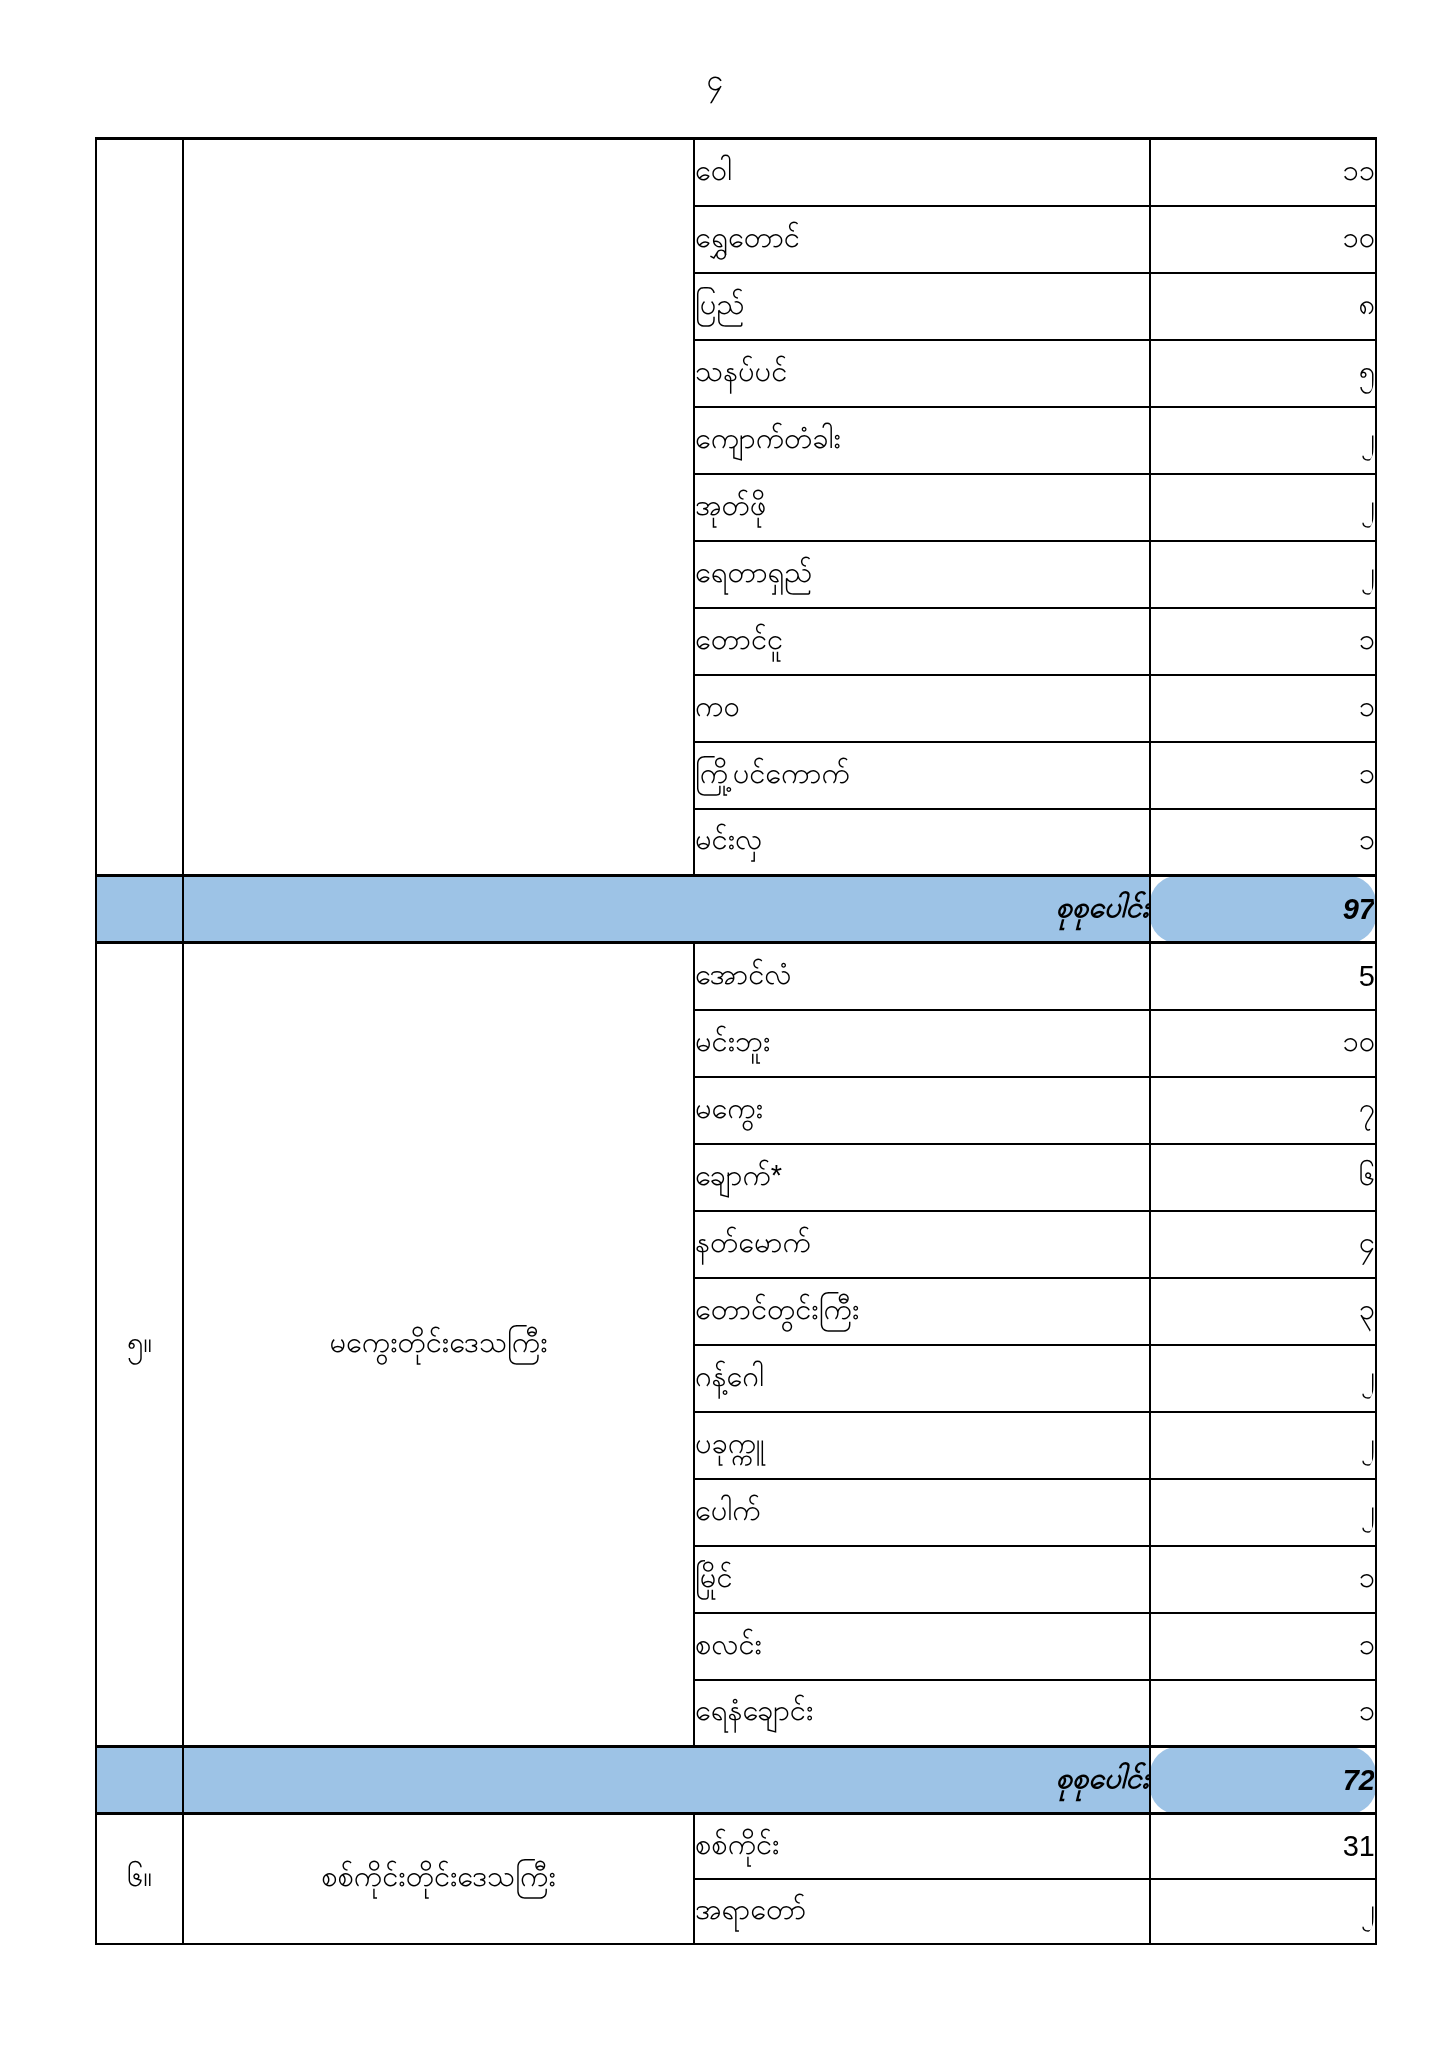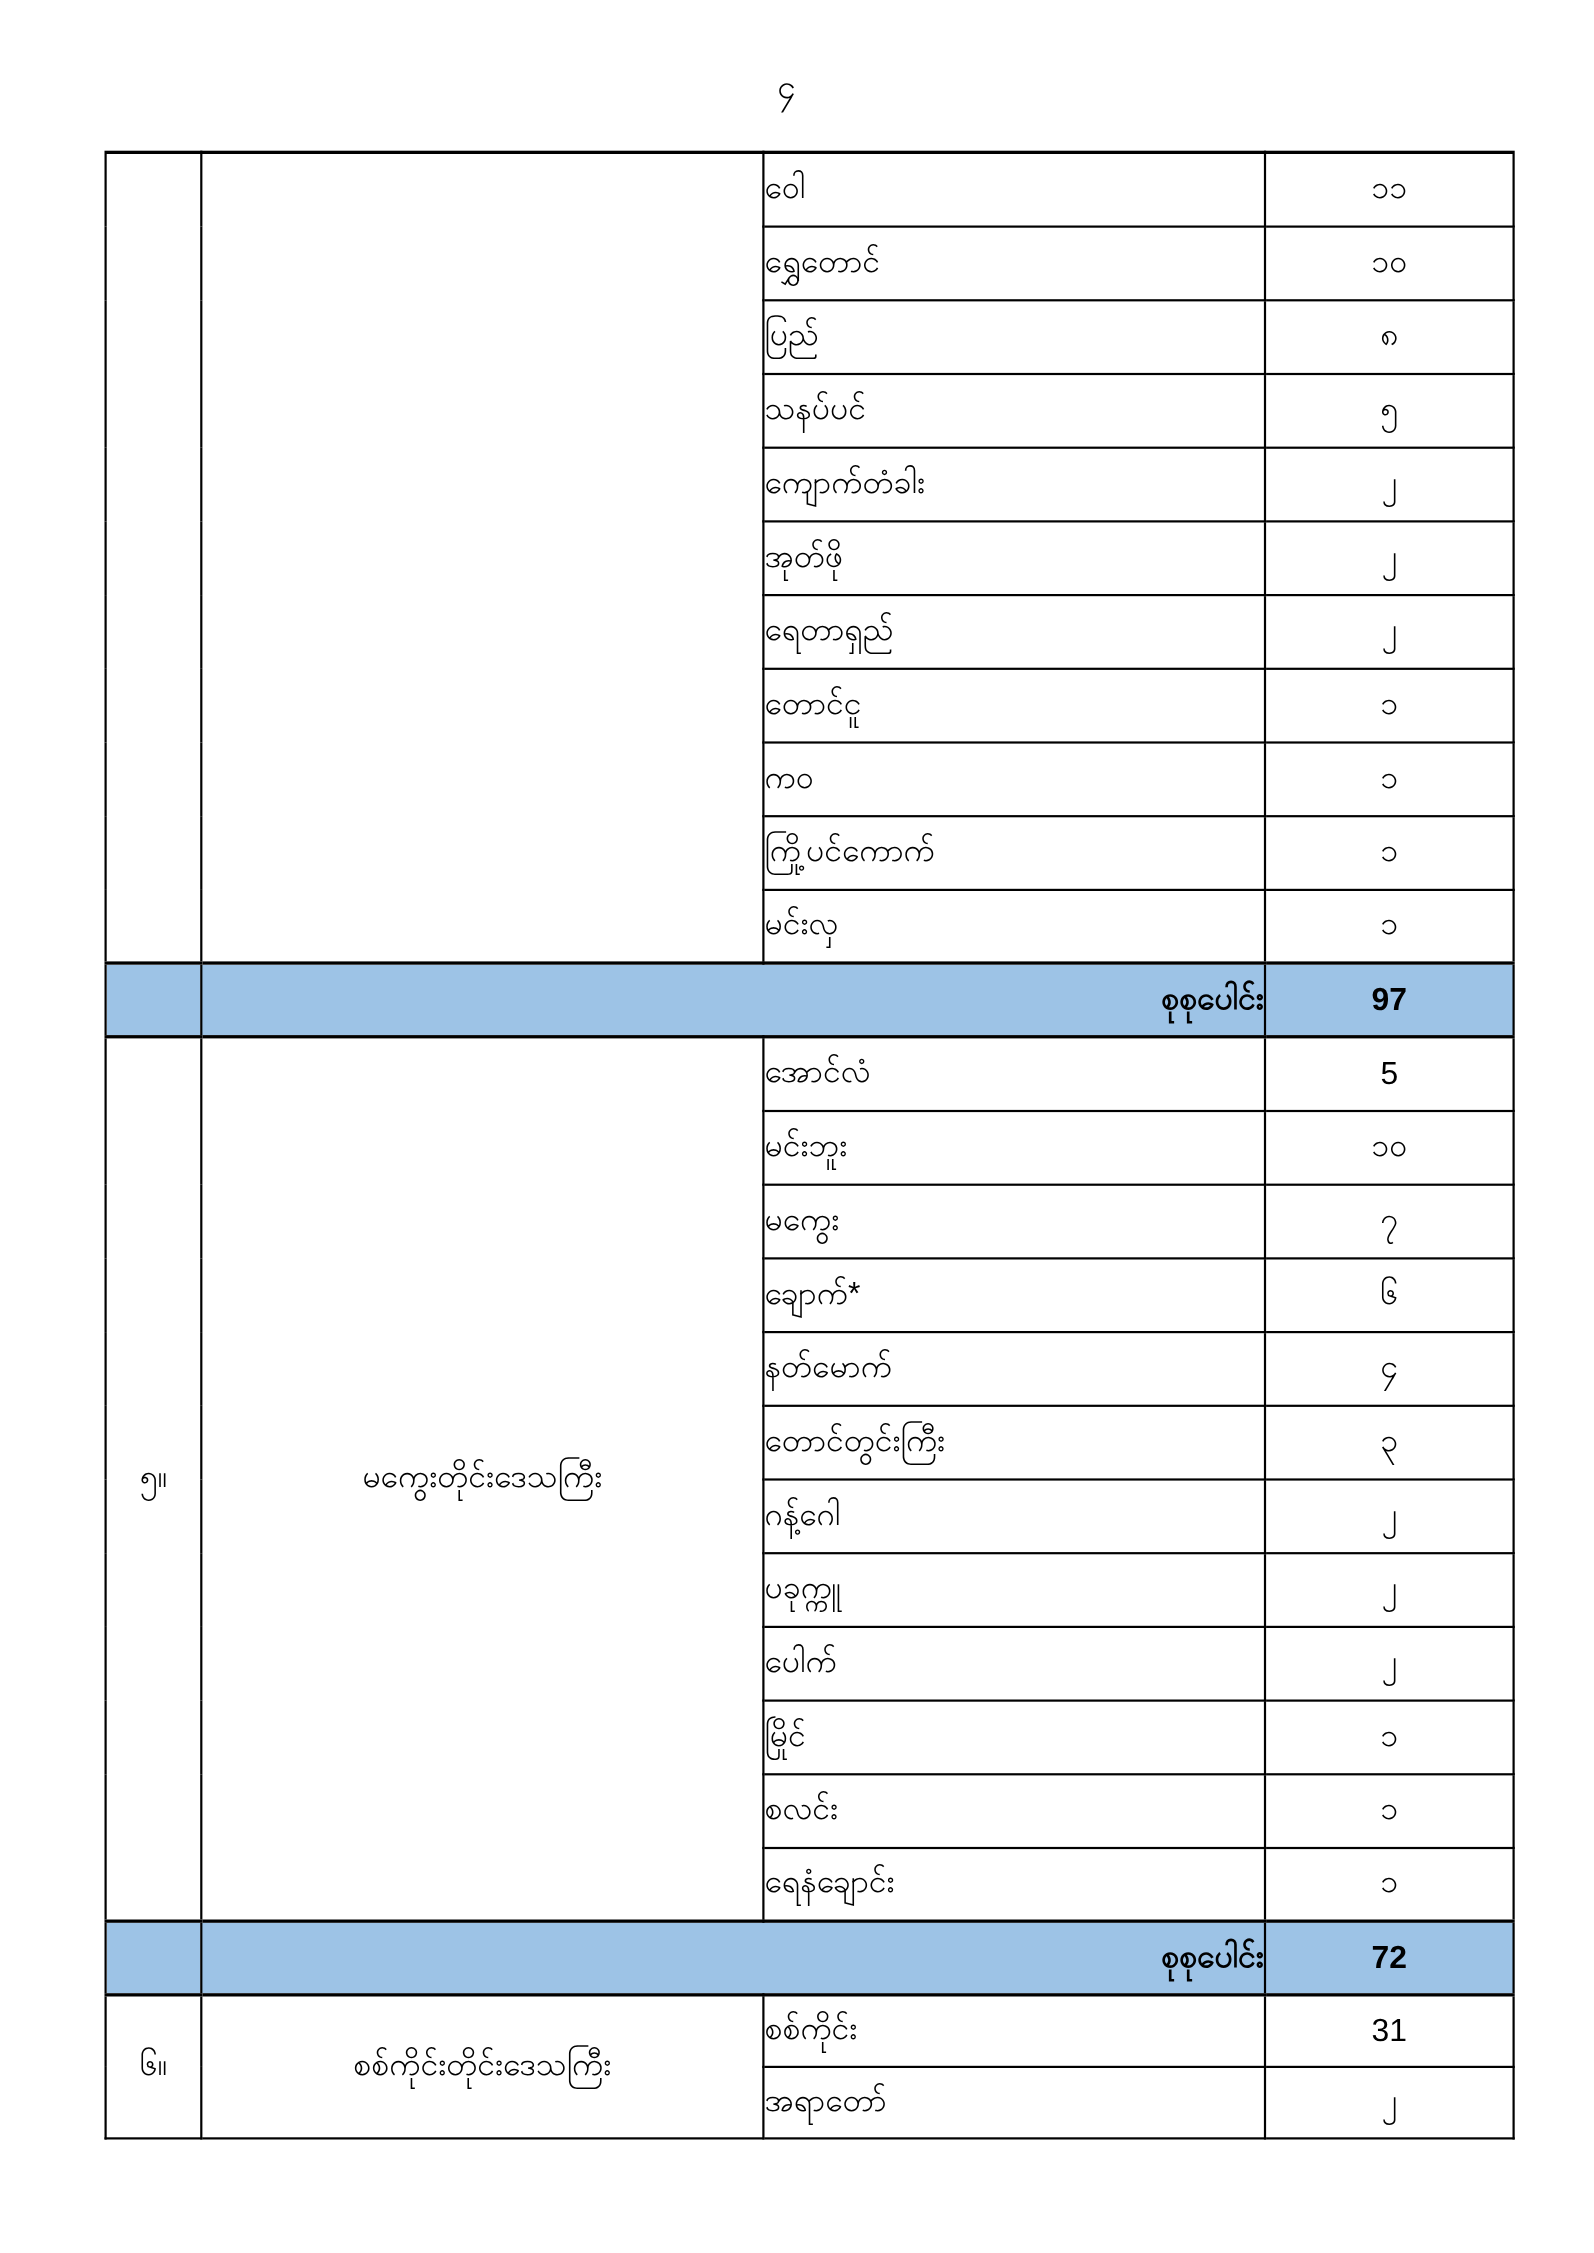--- a/index.html
+++ b/index.html
@@ -38,26 +38,27 @@
     padding: 0;
     overflow: hidden;
   }
   table.doc-table tr { height: 67px; }
   table.doc-table tr.short-row { height: 65px; }
   
   table.doc-table { border-top: 3px solid #000000; }
   td.c1 { text-align: center; }
   td.c2 { text-align: center; padding-left: 18px; }
   td.c3 { text-align: left; padding-left: 18px; }
-  td.c4 { text-align: center; }
+  td.c4 { text-align: right; border-radius: 27px; }
   tr.total-row td {
     background: #9DC3E6;
     border-top: 3px solid #000000;
     border-bottom: 3px solid #000000;
     font-weight: 700;
+    font-style: italic;
   }
   td.total-label {
     text-align: right;
     padding-right: 20px;
   }
 </style>
 </head>
 <body>
 
 <div class="page-number">၄</div>

